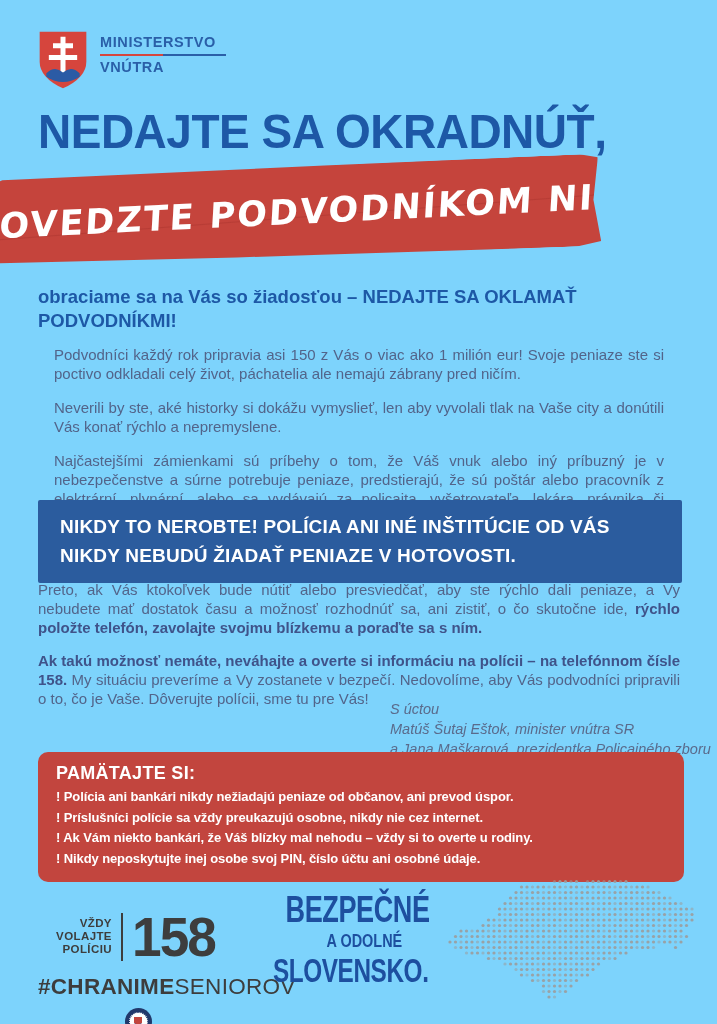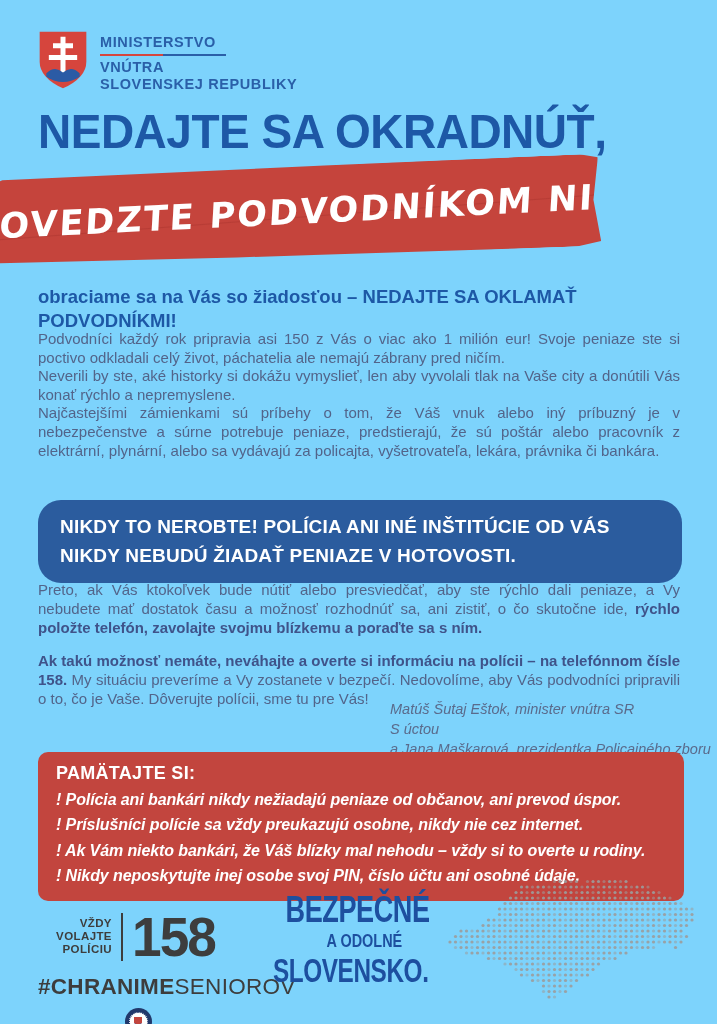--- a/index.html
+++ b/index.html
@@ -31,38 +31,38 @@
     color:#fff;font-size:35px;font-weight:700;letter-spacing:2px;
     transform:skewX(-6deg) rotate(-.5deg);white-space:nowrap;
     font-family:"DejaVu Sans",sans-serif;
   }
   
   .greeting{position:absolute;left:38px;top:285px;color:#1d58a6;
     font-weight:700;font-size:18.5px;line-height:1.32;}
   
   .bodytext{position:absolute;left:38px;top:330px;width:642px;
     color:#52648a;font-size:15px;line-height:1.24;text-align:justify;}
-  .bodytext p{margin:0;}
+  .bodytext p{margin:16px;}
   
   .alert{position:absolute;left:38px;top:500px;width:644px;box-sizing:border-box;
-    background:#2b5c9e;border-radius:23px;padding:13px 22px;
+    background:#2b5c9e;border-radius:2px;padding:13px 22px;
     color:#fff;font-weight:700;font-size:19px;line-height:1.5;letter-spacing:.2px;}
   
   .advice{position:absolute;left:38px;top:580px;width:642px;
     color:#52648a;font-size:15px;line-height:1.28;text-align:justify;}
   .advice .gap{height:13px;}
   .advice b{color:#3f538a;}
   
   .signature{position:absolute;left:390px;top:699px;color:#5a6b8c;
     font-style:italic;font-size:14.5px;line-height:1.38;}
   
   .remember{position:absolute;left:38px;top:752px;width:646px;box-sizing:border-box;
     background:#c2453e;border-radius:10px;padding:11px 20px 13px 18px;color:#fff;}
   .remember .rtitle{font-weight:700;font-size:18px;letter-spacing:.3px;margin-bottom:3px;}
-  .remember .ritem{font-weight:700;font-size:16px;line-height:1.58;letter-spacing:-.1px;font-style:italic;}
+  .remember .ritem{font-weight:700;font-size:13px;line-height:1.58;letter-spacing:-.1px;}
   
   .footer-left{position:absolute;left:38px;top:904px;width:200px;color:#3d3d3d;}
   .call-row{display:flex;align-items:center;justify-content:center;gap:9px;}
   .call-lines{display:flex;flex-direction:column;align-items:flex-end;
     font-size:11.5px;font-weight:700;line-height:1.12;letter-spacing:.4px;}
   .call-divider{width:2.5px;height:48px;background:#3d3d3d;}
   .call-number{font-size:56px;font-weight:700;letter-spacing:-2px;
     transform:scaleX(.95);transform-origin:left center;}
   .hashtag{margin-top:5px;text-align:center;font-size:22.5px;letter-spacing:.3px;color:#3d3d3d;}
   .hashtag .hbold{font-weight:700;}
@@ -95,21 +95,20 @@
       <svg width="50" height="60" viewBox="0 0 60 72" aria-hidden="true">
         <path d="M2 2 H58 V38 Q58 57 30 70 Q2 57 2 38 Z" fill="#d6453d"></path>
         <path d="M27 8 H33 V16 H42 V22 H33 V30 H47 V36 H33 V52 H27 V36 H13 V30 H27 V22 H18 V16 H27 Z" fill="#ffffff"></path>
         <path d="M10 52 Q20 42 30 51 Q40 42 50 52 L50 56 Q30 69 10 56 Z" fill="#2b5ba5"></path>
       </svg>
     </span>
     <div class="logo-text">
       <span>MINISTERSTVO</span>
       <span class="logo-rule"></span>
       <span>VNÚTRA</span>
-      <span>SLOVENSKEJ REPUBLIKY</span>
     </div>
   </div>
 
   <div class="title">NEDAJTE SA OKRADNÚŤ,</div>
 
   <div class="banner">
     <span>POVEDZTE PODVODNÍKOM NIE</span>
   </div>
 
   <div class="greeting">
@@ -126,22 +125,22 @@
     <span>NIKDY TO NEROBTE! POLÍCIA ANI INÉ INŠTITÚCIE OD VÁS NIKDY NEBUDÚ ŽIADAŤ PENIAZE V HOTOVOSTI.</span>
   </div>
 
   <div class="advice">
     <p style="margin:0"><span>Preto, ak Vás ktokoľvek bude nútiť alebo presviedčať, aby ste rýchlo dali peniaze, a Vy nebudete mať dostatok času a možnosť rozhodnúť sa, ani zistiť, o čo skutočne ide, </span><b>rýchlo položte telefón, zavolajte svojmu blízkemu a poraďte sa s ním.</b></p>
     <div class="gap"></div>
     <p style="margin:0"><b>Ak takú možnosť nemáte, neváhajte a overte si informáciu na polícii – na telefónnom čísle 158.</b><span> My situáciu preveríme a Vy zostanete v bezpečí. Nedovolíme, aby Vás podvodníci pripravili o to, čo je Vaše. Dôverujte polícii, sme tu pre Vás!</span></p>
   </div>
 
   <div class="signature">
+    <div>S úctou</div>
     <div>Matúš Šutaj Eštok, minister vnútra SR</div>
-    <div>S úctou</div>
     <div>a Jana Maškarová, prezidentka Policajného zboru</div>
   </div>
 
   <div class="remember">
     <div class="rtitle">PAMÄTAJTE SI:</div>
     <div class="ritem">! Polícia ani bankári nikdy nežiadajú peniaze od občanov, ani prevod úspor.</div>
     <div class="ritem">! Príslušníci polície sa vždy preukazujú osobne, nikdy nie cez internet.</div>
     <div class="ritem">! Ak Vám niekto bankári, že Váš blízky mal nehodu – vždy si to overte u rodiny.</div>
     <div class="ritem">! Nikdy neposkytujte inej osobe svoj PIN, číslo účtu ani osobné údaje.</div>
   </div>

